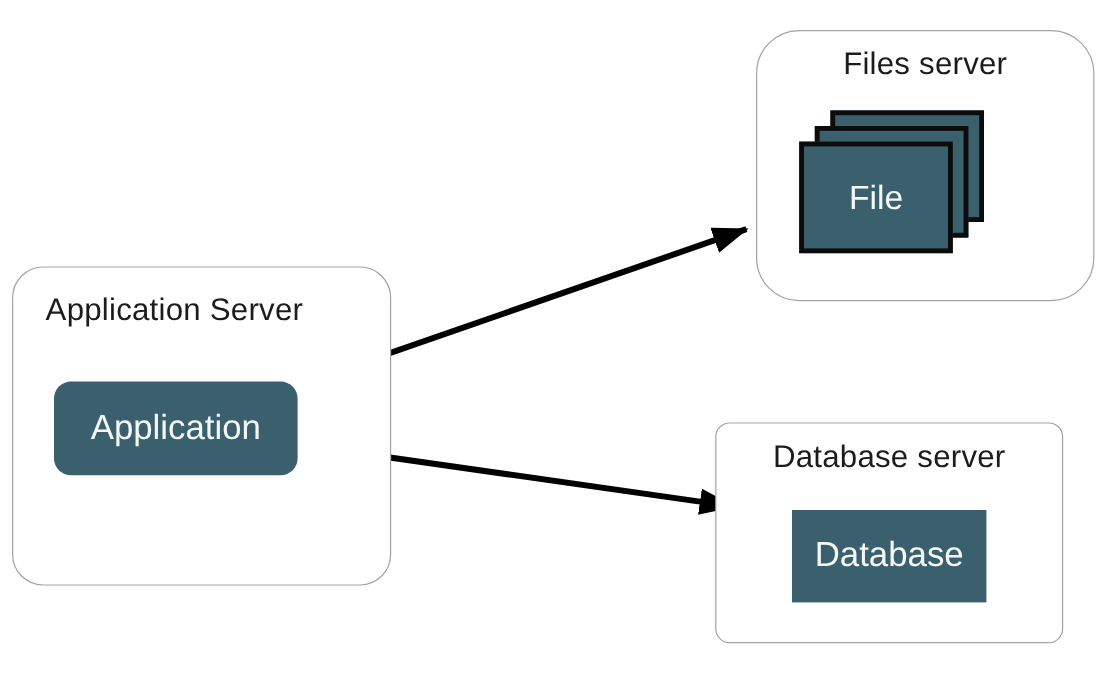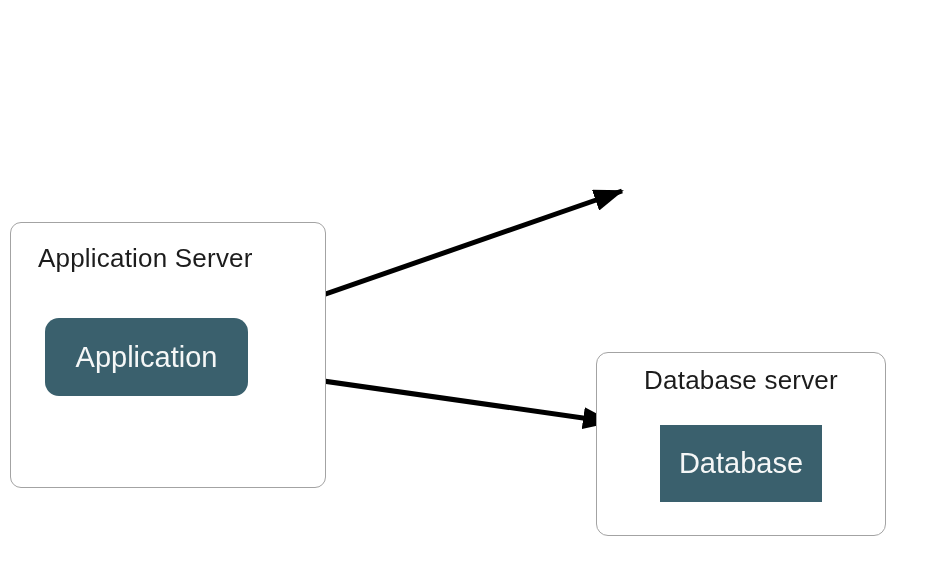--- a/index.html
+++ b/index.html
@@ -58,21 +58,21 @@
     position: absolute;
     background: var(--node-fill);
     color: var(--node-text);
     display: flex;
     align-items: center;
     justify-content: center;
     font-size: 29px;
     white-space: nowrap;
   }
 
-  #application-server { left: 10px; top: 222px; width: 316px; height: 266px; border-radius: 11px; }
+  #application-server { left: 10px; top: 222px; width: 316px; height: 266px; border-radius: 26px; }
   #application-server .container-title { left: 27px; top: 20px; }
   #application-node { left: 34px; top: 95px; width: 203px; height: 78px; border-radius: 14px; }
 
   #files-server { left: 630px; top: 25px; width: 282px; height: 226px; border-radius: 36px; }
   #files-server .container-title { top: 12px; }
 
   .file-sheet {
     position: absolute;
     width: 128px; height: 93px;
     background: var(--node-fill);
@@ -106,20 +106,30 @@
     <line class="arrow-line" x1="246" y1="370" x2="611" y2="422" marker-end="url(#ah)"></line>
   </svg>
 
   <div id="application-server" class="container-box">
     <div class="container-title">Application Server</div>
     <div id="application-node" class="node-box">
       <span>Application</span>
     </div>
   </div>
 
+  <div id="files-server" class="container-box">
+    <div class="container-title title-centered">Files server</div>
+    <div>
+      <div id="file-sheet-back" class="file-sheet"></div>
+      <div id="file-sheet-middle" class="file-sheet"></div>
+      <div id="file-sheet-front" class="file-sheet">
+        <span>File</span>
+      </div>
+    </div>
+  </div>
 
   <div id="database-server" class="container-box">
     <div class="container-title title-centered">Database server</div>
     <div id="database-node" class="node-box">
       <span>Database</span>
     </div>
   </div>
 
 </div>
 

